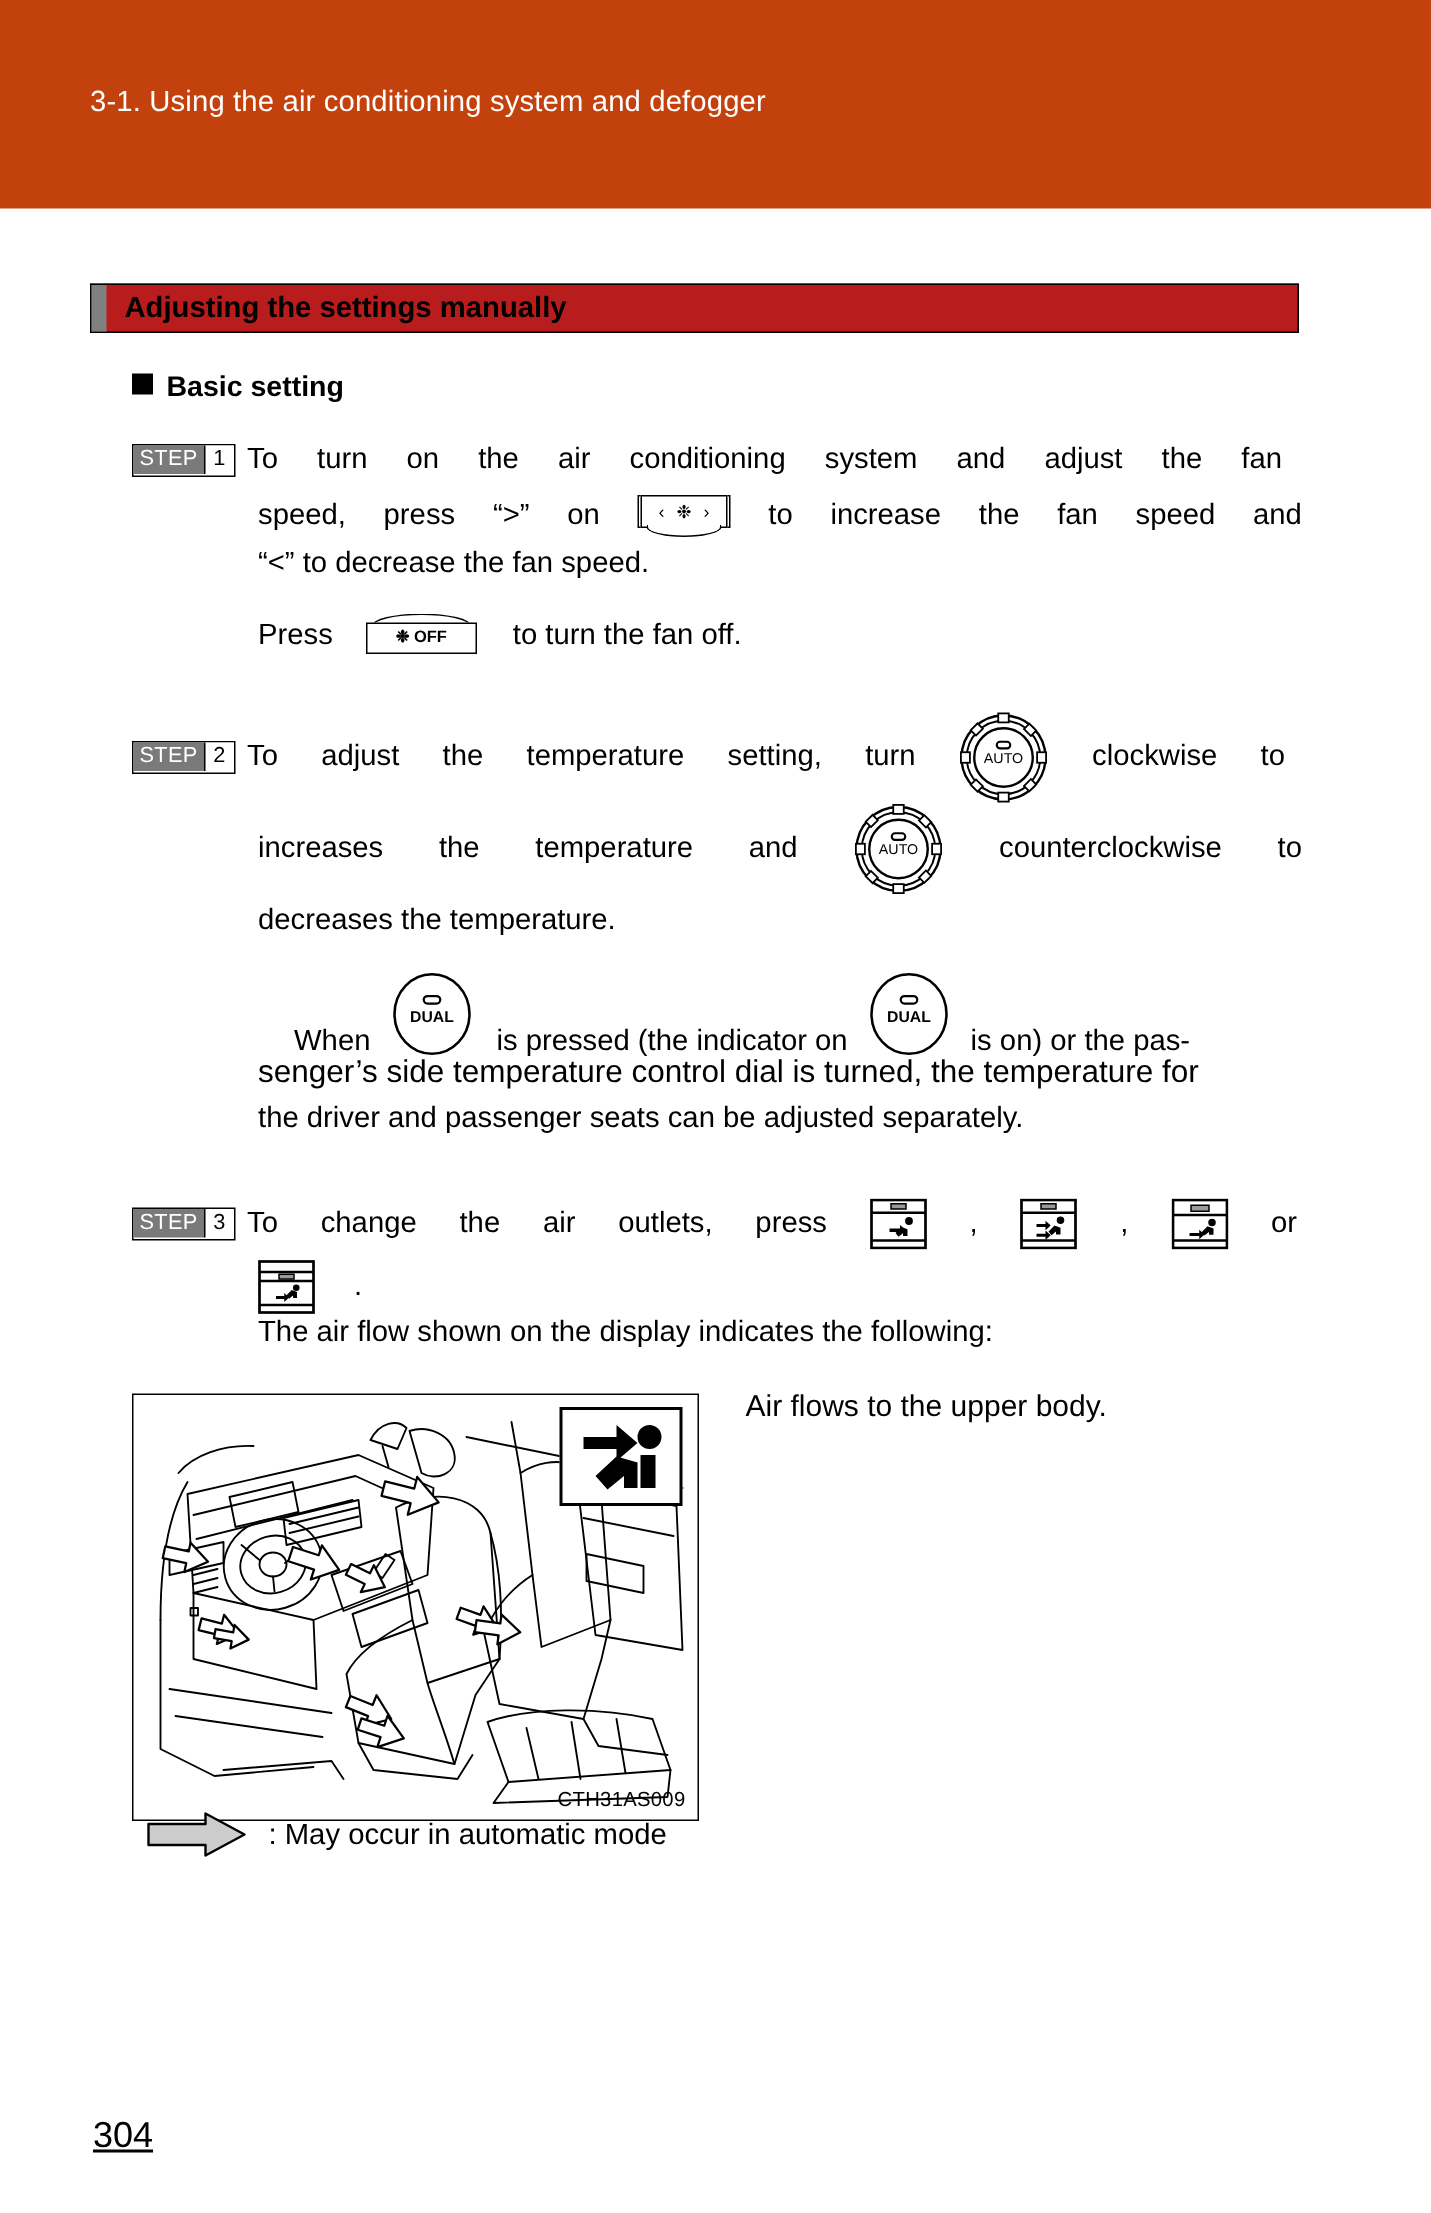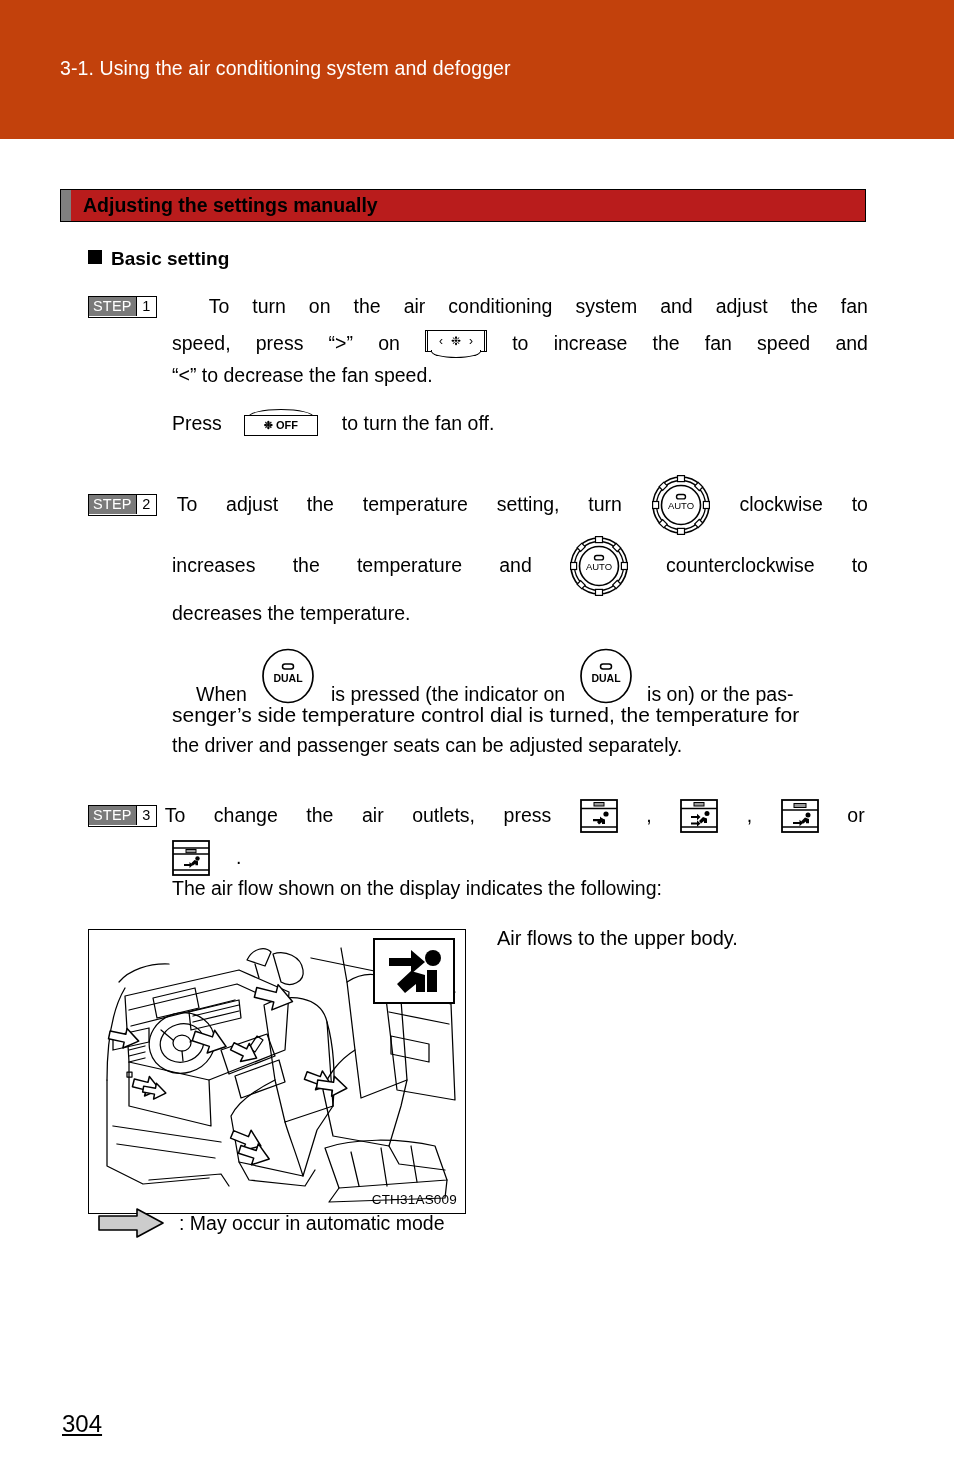--- a/index.html
+++ b/index.html
@@ -195,21 +195,21 @@
 <div class="section-box">
   <div class="tab"></div>
   <div class="label">Adjusting the settings manually</div>
 </div>
 
 <div class="subhead">
   <span class="sq"></span><span>Basic setting</span>
 </div>
 
 <div class="blk" style="left:88px; top:292px; width:780px;">
-  <div class="row" style="height:30px;gap:44px;">
+  <div class="row" style="height:30px;">
     <span class="step-badge">
       <span class="word">STEP</span><span class="num">1</span>
     </span>
     <span style="display:inline-block;width:690px;margin-left:8px;">
       <span style="display:flex;justify-content:space-between;">
         <span>To</span>
         <span>turn</span>
         <span>on</span>
         <span>the</span>
         <span>air</span>
@@ -258,21 +258,21 @@
         <span>❉</span>
         <span>OFF</span>
       </span>
     </span>
     <span style="width:24px;"></span>
     <span>to turn the fan off.</span>
   </div>
 </div>
 
 <div class="blk" style="left:88px; top:482px; width:780px;">
-  <div class="row" style="height:46px;gap:12px;">
+  <div class="row" style="height:46px;">
     <span class="step-badge">
       <span class="word">STEP</span><span class="num">2</span>
     </span>
     <span style="display:flex; justify-content:space-between; align-items:center; width:692px; margin-left:8px;">
       <span>To</span>
       <span>adjust</span>
       <span>the</span>
       <span>temperature</span>
       <span>setting,</span>
       <span>turn</span>

